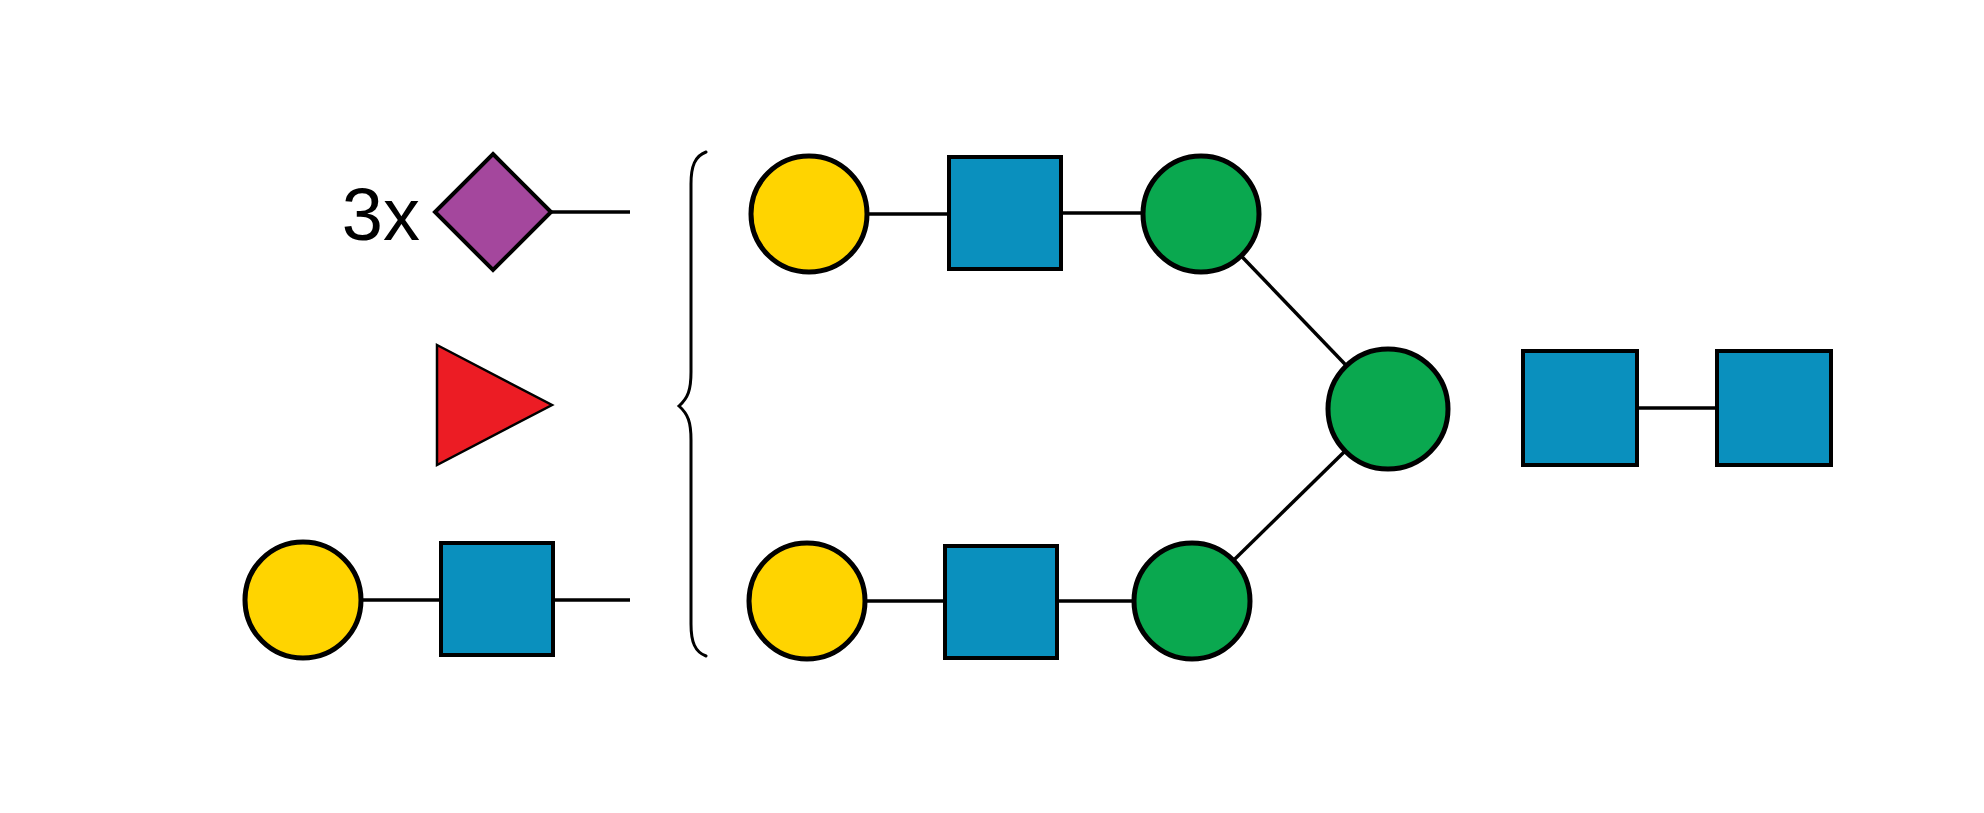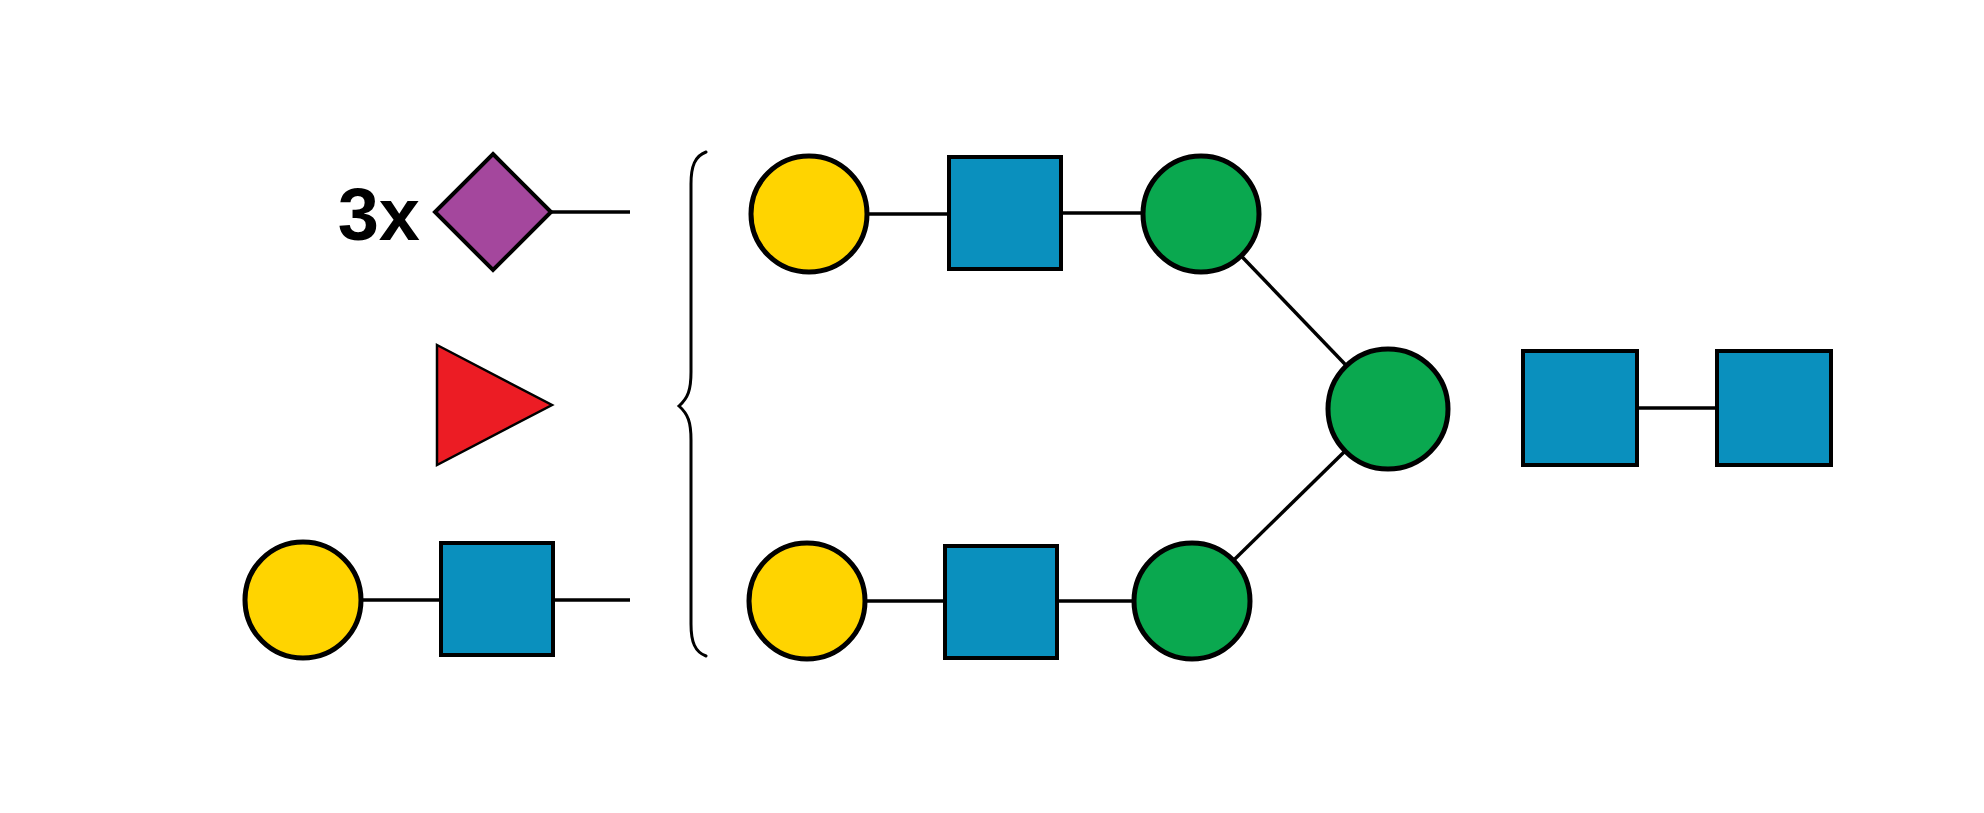--- a/index.html
+++ b/index.html
@@ -7,21 +7,20 @@
     padding: 0;
     width: 1984px;
     height: 813px;
     background: #ffffff;
     font-family: "Liberation Sans", sans-serif;
   }
   #diagram-root {
     width: 1984px;
     height: 813px;
     position: relative;
-    font-weight: bold;
   }
   svg { display: block; }
   text.multiplier {
     font-family: "Liberation Sans", "DejaVu Sans", sans-serif;
   }
 </style>
 </head>
 <body>
 
 <div id="diagram-root">

